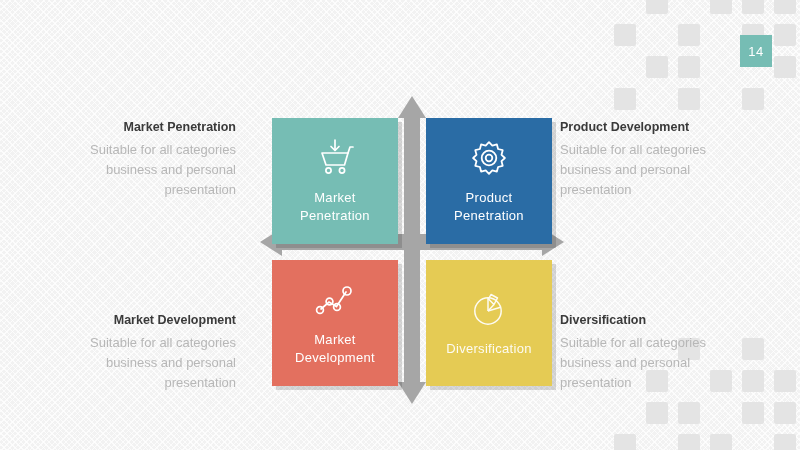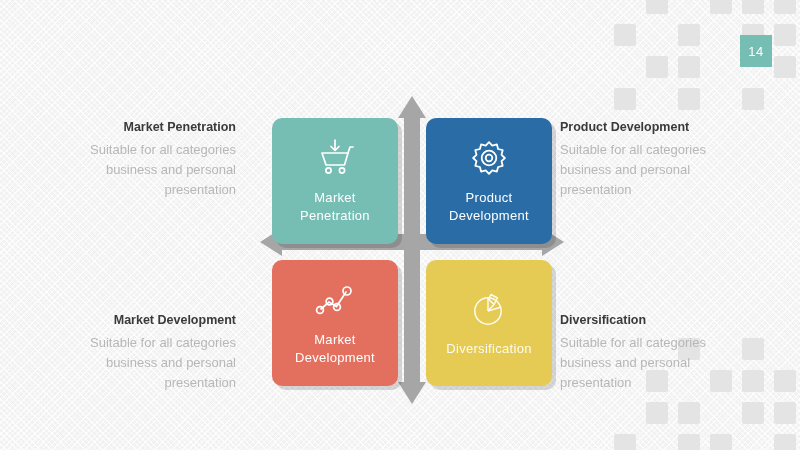--- a/index.html
+++ b/index.html
@@ -147,21 +147,20 @@
     position: absolute;
     width: 126px;
     height: 126px;
     display: flex;
     flex-direction: column;
     align-items: center;
     justify-content: center;
     color: #ffffff;
     text-align: center;
     box-shadow: 4px 4px 0 rgba(0,0,0,0.14);
-    border-radius: 10px;
   }
   #tile-tl { left: 10px;  top: 20px; background: #76bdb4; }
   #tile-tr { left: 164px; top: 20px; background: #2a6ca5; }
   #tile-bl { left: 10px;  top: 162px; background: #e3705f; }
   #tile-br { left: 164px; top: 162px; background: #e5cb54; }
 
   .tile-icon {
     height: 42px;
     display: flex;
     align-items: center;
@@ -290,21 +289,21 @@
 
     <div class="tile" id="tile-tr">
       <div class="tile-icon">
         <svg width="38" height="38" viewBox="0 0 38 38" fill="none" stroke="#ffffff" stroke-width="1.8" stroke-linejoin="round">
           <path d="M19 3.2 L22.3 6.6 L26.9 5.4 L28.1 10 L32.7 11.2 L31.5 15.8 L34.9 19 L31.5 22.2 L32.7 26.8 L28.1 28 L26.9 32.6 L22.3 31.4 L19 34.8 L15.7 31.4 L11.1 32.6 L9.9 28 L5.3 26.8 L6.5 22.2 L3.1 19 L6.5 15.8 L5.3 11.2 L9.9 10 L11.1 5.4 L15.7 6.6 Z"></path>
           <circle cx="19" cy="19" r="7.3"></circle>
           <circle cx="19" cy="19" r="3.3"></circle>
         </svg>
       </div>
       <div class="tile-label">Product
-Development</div>
+Penetration</div>
     </div>
 
     <div class="tile" id="tile-bl">
       <div class="tile-icon">
         <svg width="42" height="34" viewBox="0 0 42 34" fill="none" stroke="#ffffff" stroke-width="1.7" stroke-linecap="round">
           <path d="M7 26 L15 19 L22.5 23.5 L32 9"></path>
           <circle cx="6" cy="27" r="3.4"></circle>
           <circle cx="15.5" cy="18.5" r="3.4"></circle>
           <circle cx="23" cy="24" r="3.4"></circle>
           <circle cx="33" cy="8" r="4"></circle>

